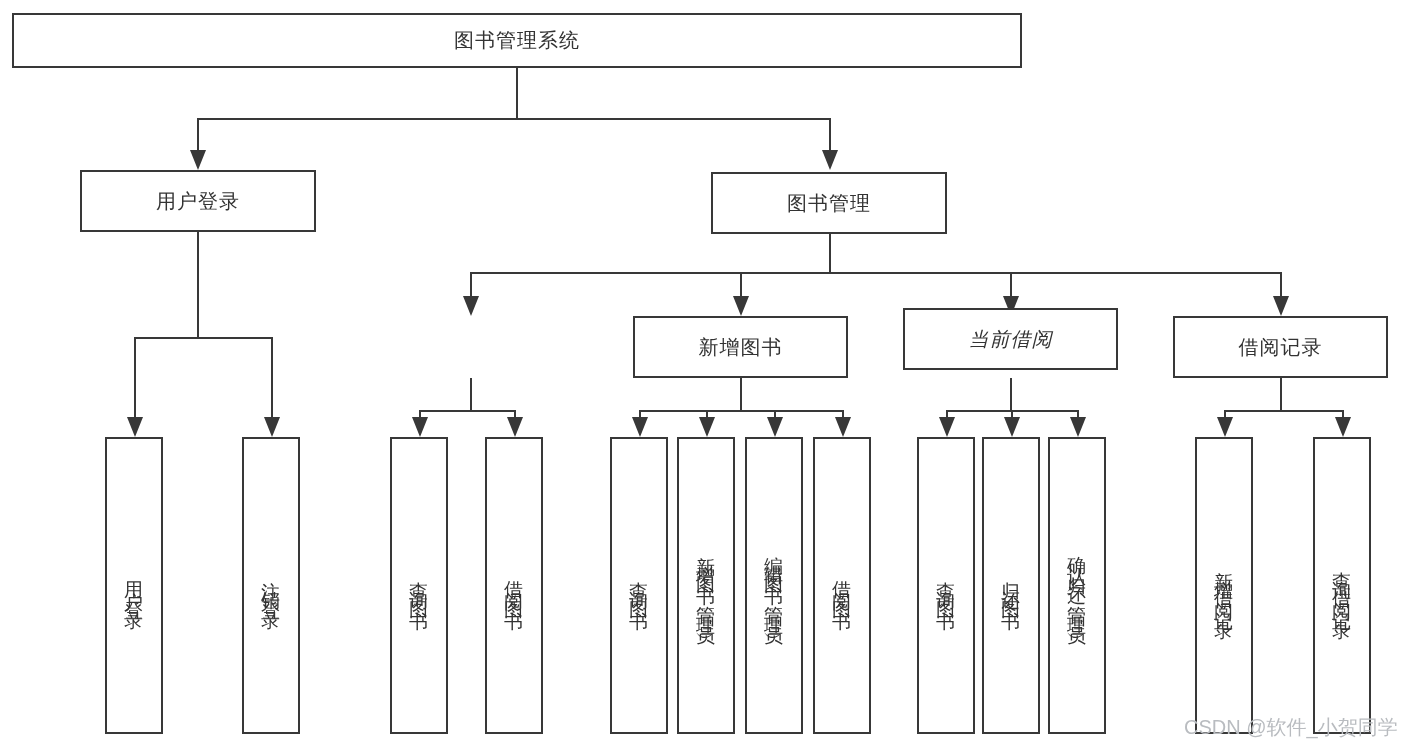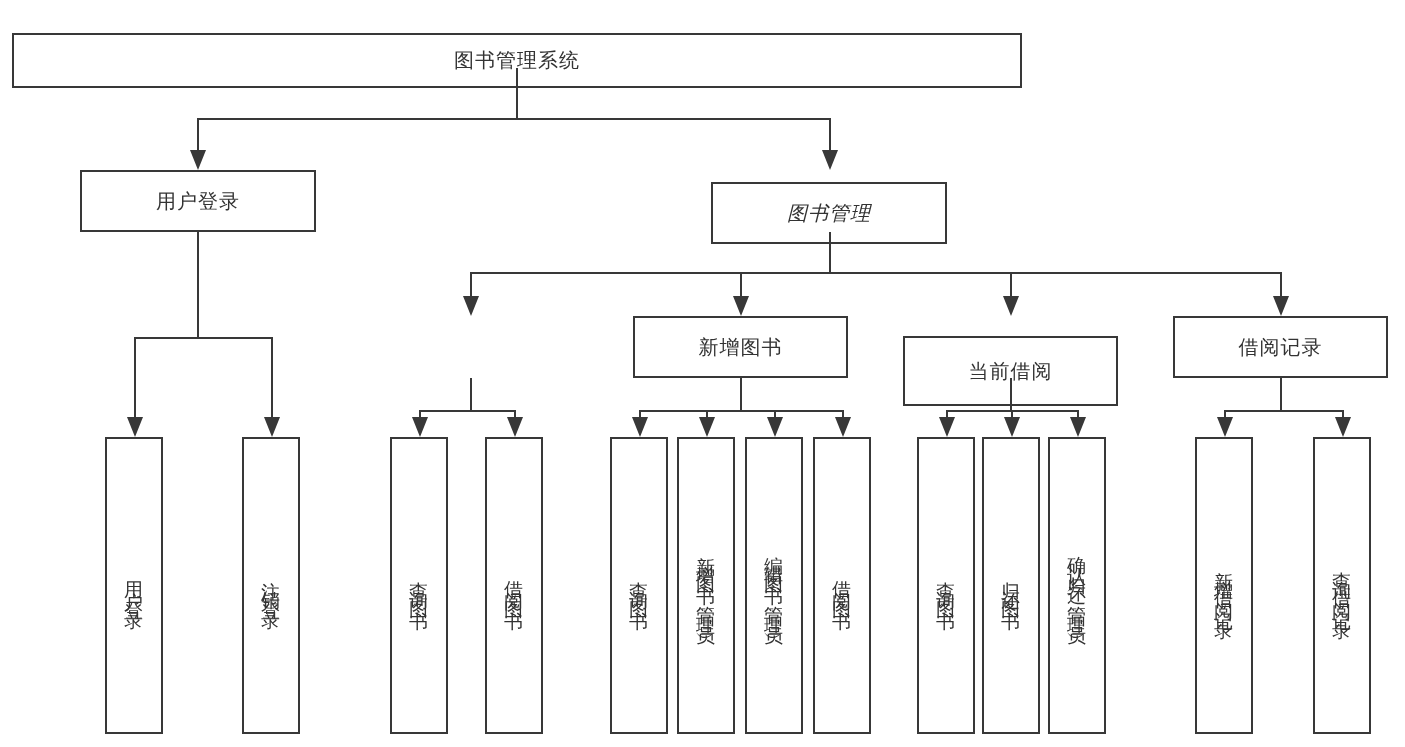--- a/index.html
+++ b/index.html
@@ -62,35 +62,35 @@
     font-size: 20px;
     color: #b9bcc0;
     white-space: nowrap;
   }
 </style>
 </head>
 <body>
 
 <div class="canvas">
 
-  <div class="box h" style="left:12px; top:13px; width:1010px; height:55px;margin-top:20px;">
+  <div class="box h" style="left:12px; top:13px; width:1010px; height:55px;">
     <span>图书管理系统</span>
   </div>
 
   <div class="vl" style="left:516px; top:68px; height:50px;"></div>
   <div class="hl" style="left:197px; top:118px; width:634px;"></div>
   <div class="vl" style="left:197px; top:118px; height:34px;"></div>
   <div class="arrow" style="left:190px; top:150px;"></div>
   <div class="vl" style="left:829px; top:118px; height:34px;"></div>
   <div class="arrow" style="left:822px; top:150px;"></div>
 
   <div class="box h" style="left:80px; top:170px; width:236px; height:62px;">
     <span>用户登录</span>
   </div>
-  <div class="box h" style="left:711px; top:182px; width:236px; height:62px;font-style:italic;">
+  <div class="box h" style="left:711px; top:172px; width:236px; height:62px;">
     <span>图书管理</span>
   </div>
 
   <div class="vl" style="left:197px; top:232px; height:105px;"></div>
   <div class="hl" style="left:134px; top:337px; width:139px;"></div>
   <div class="vl" style="left:134px; top:337px; height:82px;"></div>
   <div class="arrow" style="left:127px; top:417px;"></div>
   <div class="vl" style="left:271px; top:337px; height:82px;"></div>
   <div class="arrow" style="left:264px; top:417px;"></div>
 
@@ -101,21 +101,21 @@
   <div class="vl" style="left:740px; top:272px; height:26px;"></div>
   <div class="arrow" style="left:733px; top:296px;"></div>
   <div class="vl" style="left:1010px; top:272px; height:26px;"></div>
   <div class="arrow" style="left:1003px; top:296px;"></div>
   <div class="vl" style="left:1280px; top:272px; height:26px;"></div>
   <div class="arrow" style="left:1273px; top:296px;"></div>
 
   <div class="box h" style="left:633px; top:316px; width:215px; height:62px;">
     <span>新增图书</span>
   </div>
-  <div class="box h" style="left:903px; top:336px; width:215px; height:70px;">
+  <div class="box h" style="left:903px; top:308px; width:215px; height:62px;font-style:italic;">
     <span>当前借阅</span>
   </div>
   <div class="box h" style="left:1173px; top:316px; width:215px; height:62px;">
     <span>借阅记录</span>
   </div>
 
   <div class="vl" style="left:470px; top:378px; height:32px;"></div>
   <div class="hl" style="left:419px; top:410px; width:97px;"></div>
   <div class="vl" style="left:419px; top:410px; height:9px;"></div>
   <div class="arrow" style="left:412px; top:417px;"></div>
@@ -186,14 +186,15 @@
     <span>确认归还（管理员）</span>
   </div>
 
   <div class="box v" style="left:1195px; top:437px; width:58px; height:297px;">
     <span>新增借阅记录</span>
   </div>
   <div class="box v" style="left:1313px; top:437px; width:58px; height:297px;">
     <span>查询借阅记录</span>
   </div>
 
+  <div class="watermark">CSDN @软件_小贺同学</div>
 
 </div>
 
 </body></html>

